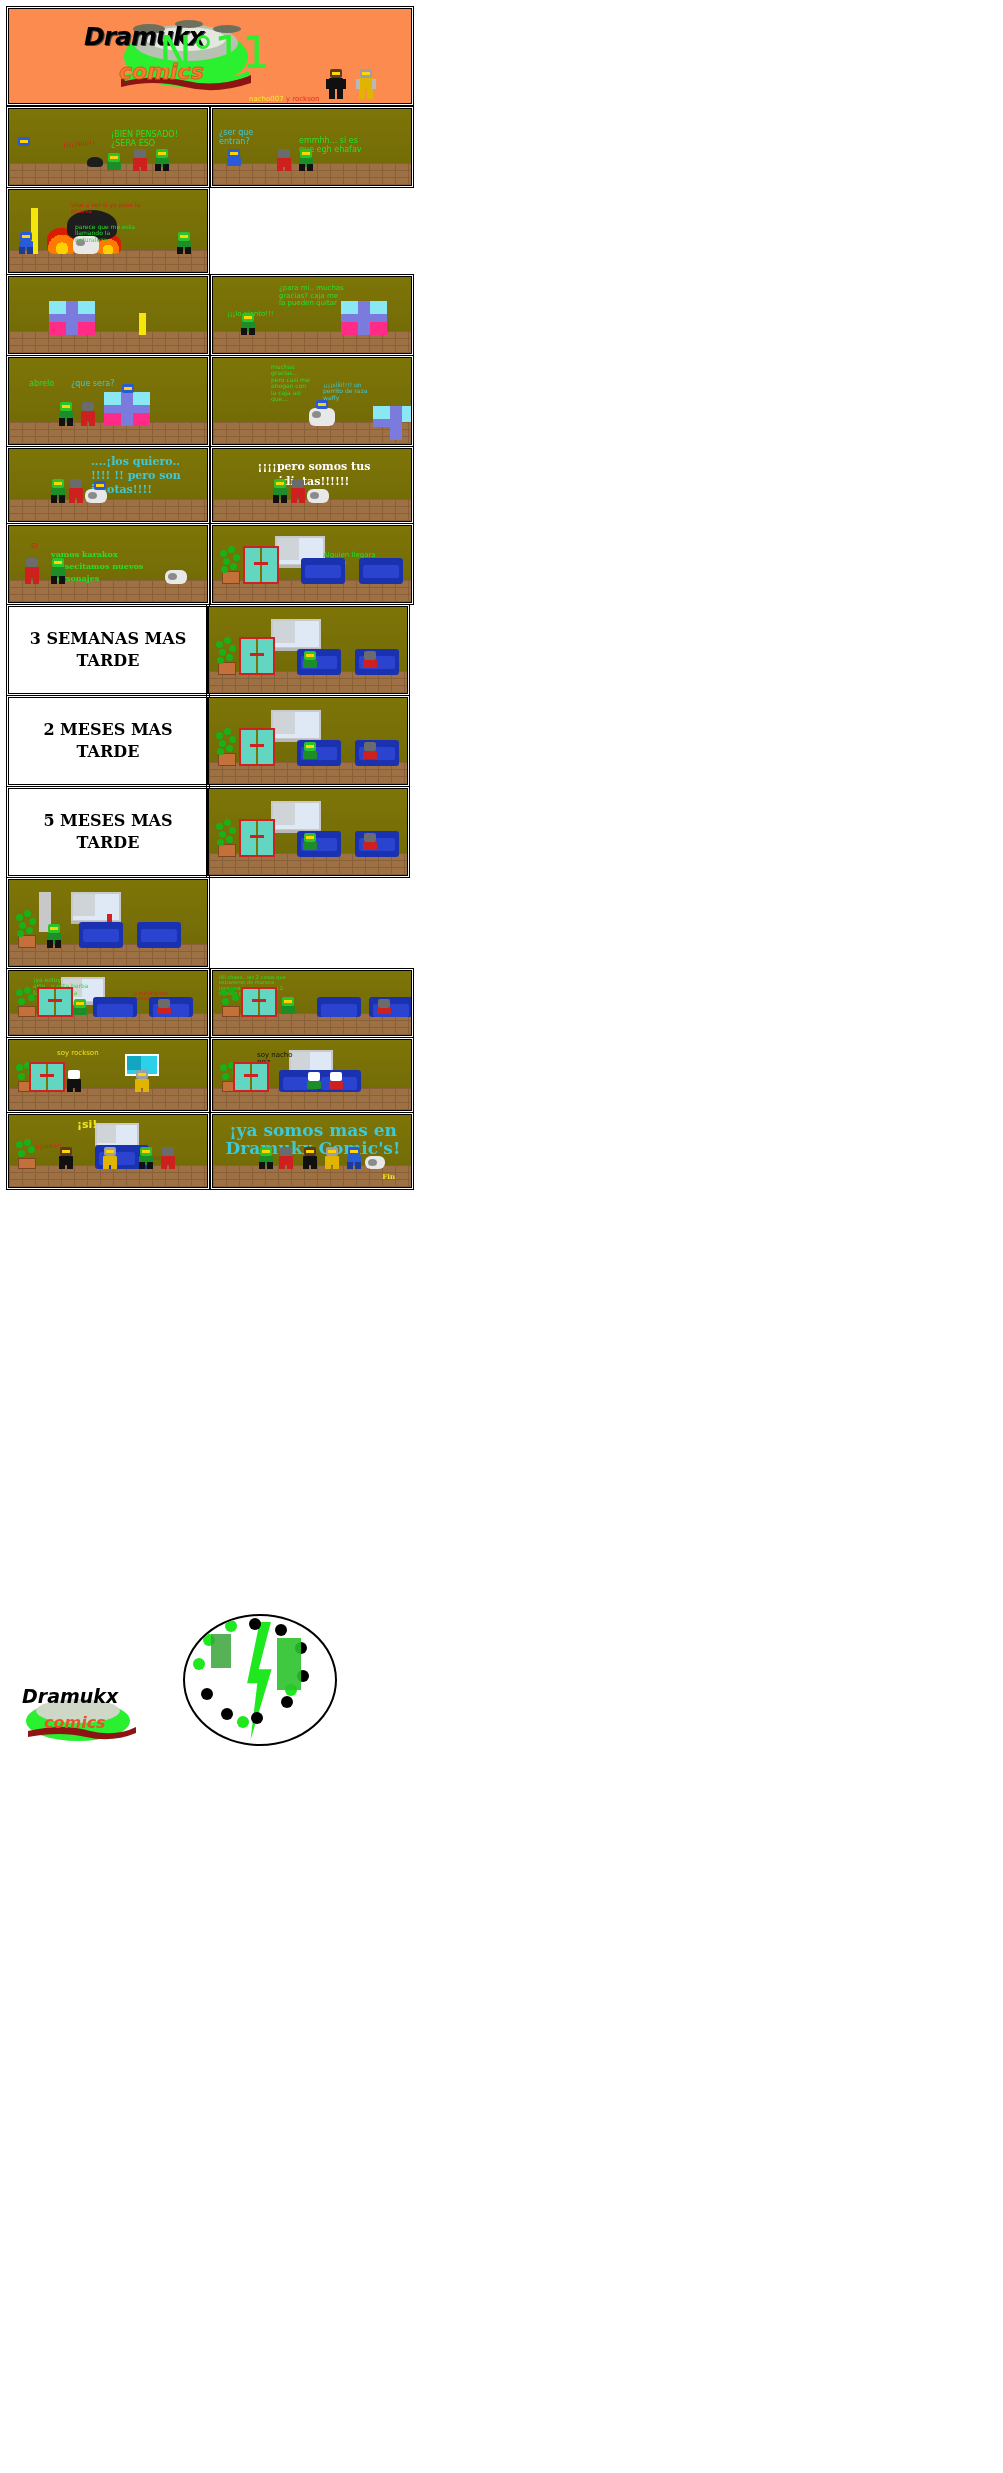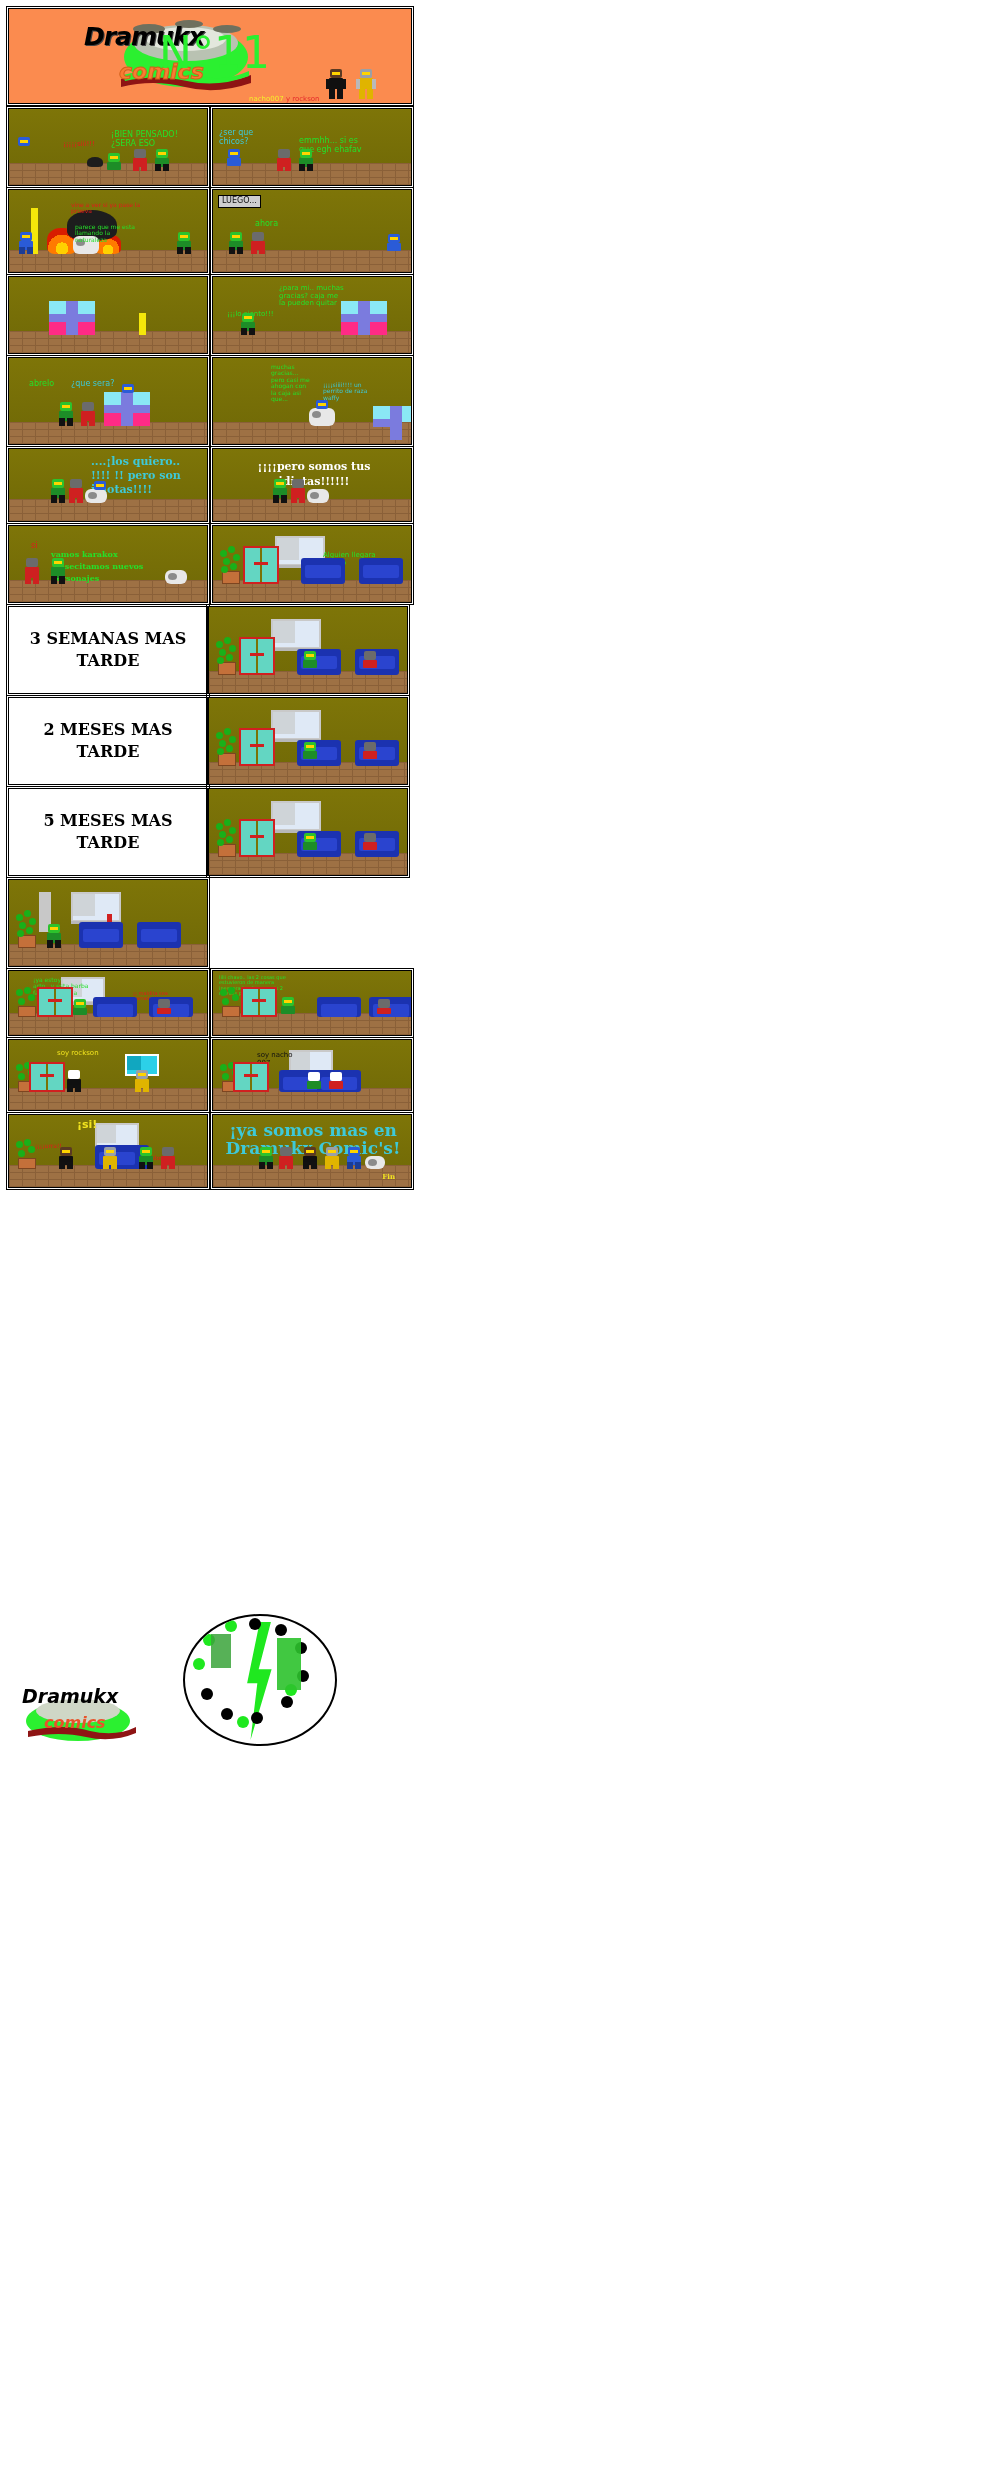--- a/index.html
+++ b/index.html
@@ -181,21 +181,21 @@
           <div class="vis"></div>
           <div class="body" style="height:9px"></div>
           <div class="legl" style="top:15px;height:7px"></div>
           <div class="legr" style="top:15px;height:7px"></div>
         </div>
     </div>
     <div class="panel p-half" style="height:78px">
       <div class="sky"></div>
         <div class="floor"></div>
       <div class="say c" style="left:6px;top:20px;font-size:8px">¿ser que
-chicos?</div>
+entran?</div>
       <div class="say g" style="left:86px;top:28px;font-size:8px">emmhh... si es
 que egh ehafav</div>
       <div class="fig f-blue" style="left:12px;bottom:18px;height:18px">
           <div class="head"></div>
           <div class="vis"></div>
           <div class="body" style="height:8px"></div>
         </div>
       <div class="fig f-red" style="left:62px;bottom:14px;height:22px">
           <div class="head"></div>
           <div class="body" style="height:9px"></div>
@@ -234,44 +234,20 @@
           <div class="body" style="height:9px"></div>
           <div class="legl" style="top:15px;height:7px"></div>
           <div class="legr" style="top:15px;height:7px"></div>
         </div>
       <div class="fig f-green" style="left:166px;bottom:18px;height:22px">
           <div class="head"></div>
           <div class="vis"></div>
           <div class="body" style="height:9px"></div>
           <div class="legl" style="top:15px;height:7px"></div>
           <div class="legr" style="top:15px;height:7px"></div>
-        </div>
-    </div>
-    <div class="panel p-half" style="height:84px">
-      <div class="sky"></div>
-        <div class="floor"></div>
-      <div class="say k" style="left:5px;top:5px;font-size:8px;background:#cfcfcf;padding:1px 3px;border:1px solid #000">LUEGO...</div>
-      <div class="say g" style="left:42px;top:30px;font-size:8px">ahora</div>
-      <div class="fig f-green" style="left:14px;bottom:18px;height:22px">
-          <div class="head"></div>
-          <div class="vis"></div>
-          <div class="body" style="height:9px"></div>
-          <div class="legl" style="top:15px;height:7px"></div>
-          <div class="legr" style="top:15px;height:7px"></div>
-        </div>
-      <div class="fig f-red" style="left:36px;bottom:18px;height:22px">
-          <div class="head"></div>
-          <div class="body" style="height:9px"></div>
-          <div class="legl" style="top:15px;height:7px"></div>
-          <div class="legr" style="top:15px;height:7px"></div>
-        </div>
-      <div class="fig f-blue" style="left:172px;bottom:18px;height:20px">
-          <div class="head"></div>
-          <div class="vis"></div>
-          <div class="body" style="height:8px"></div>
         </div>
     </div>
   </div>
 
   <div class="row">
     <div class="panel p-half" style="height:78px">
       <div class="sky"></div>
         <div class="floor"></div>
       <div class="gift" style="left:40px;">
           <div class="giftbar"></div>

